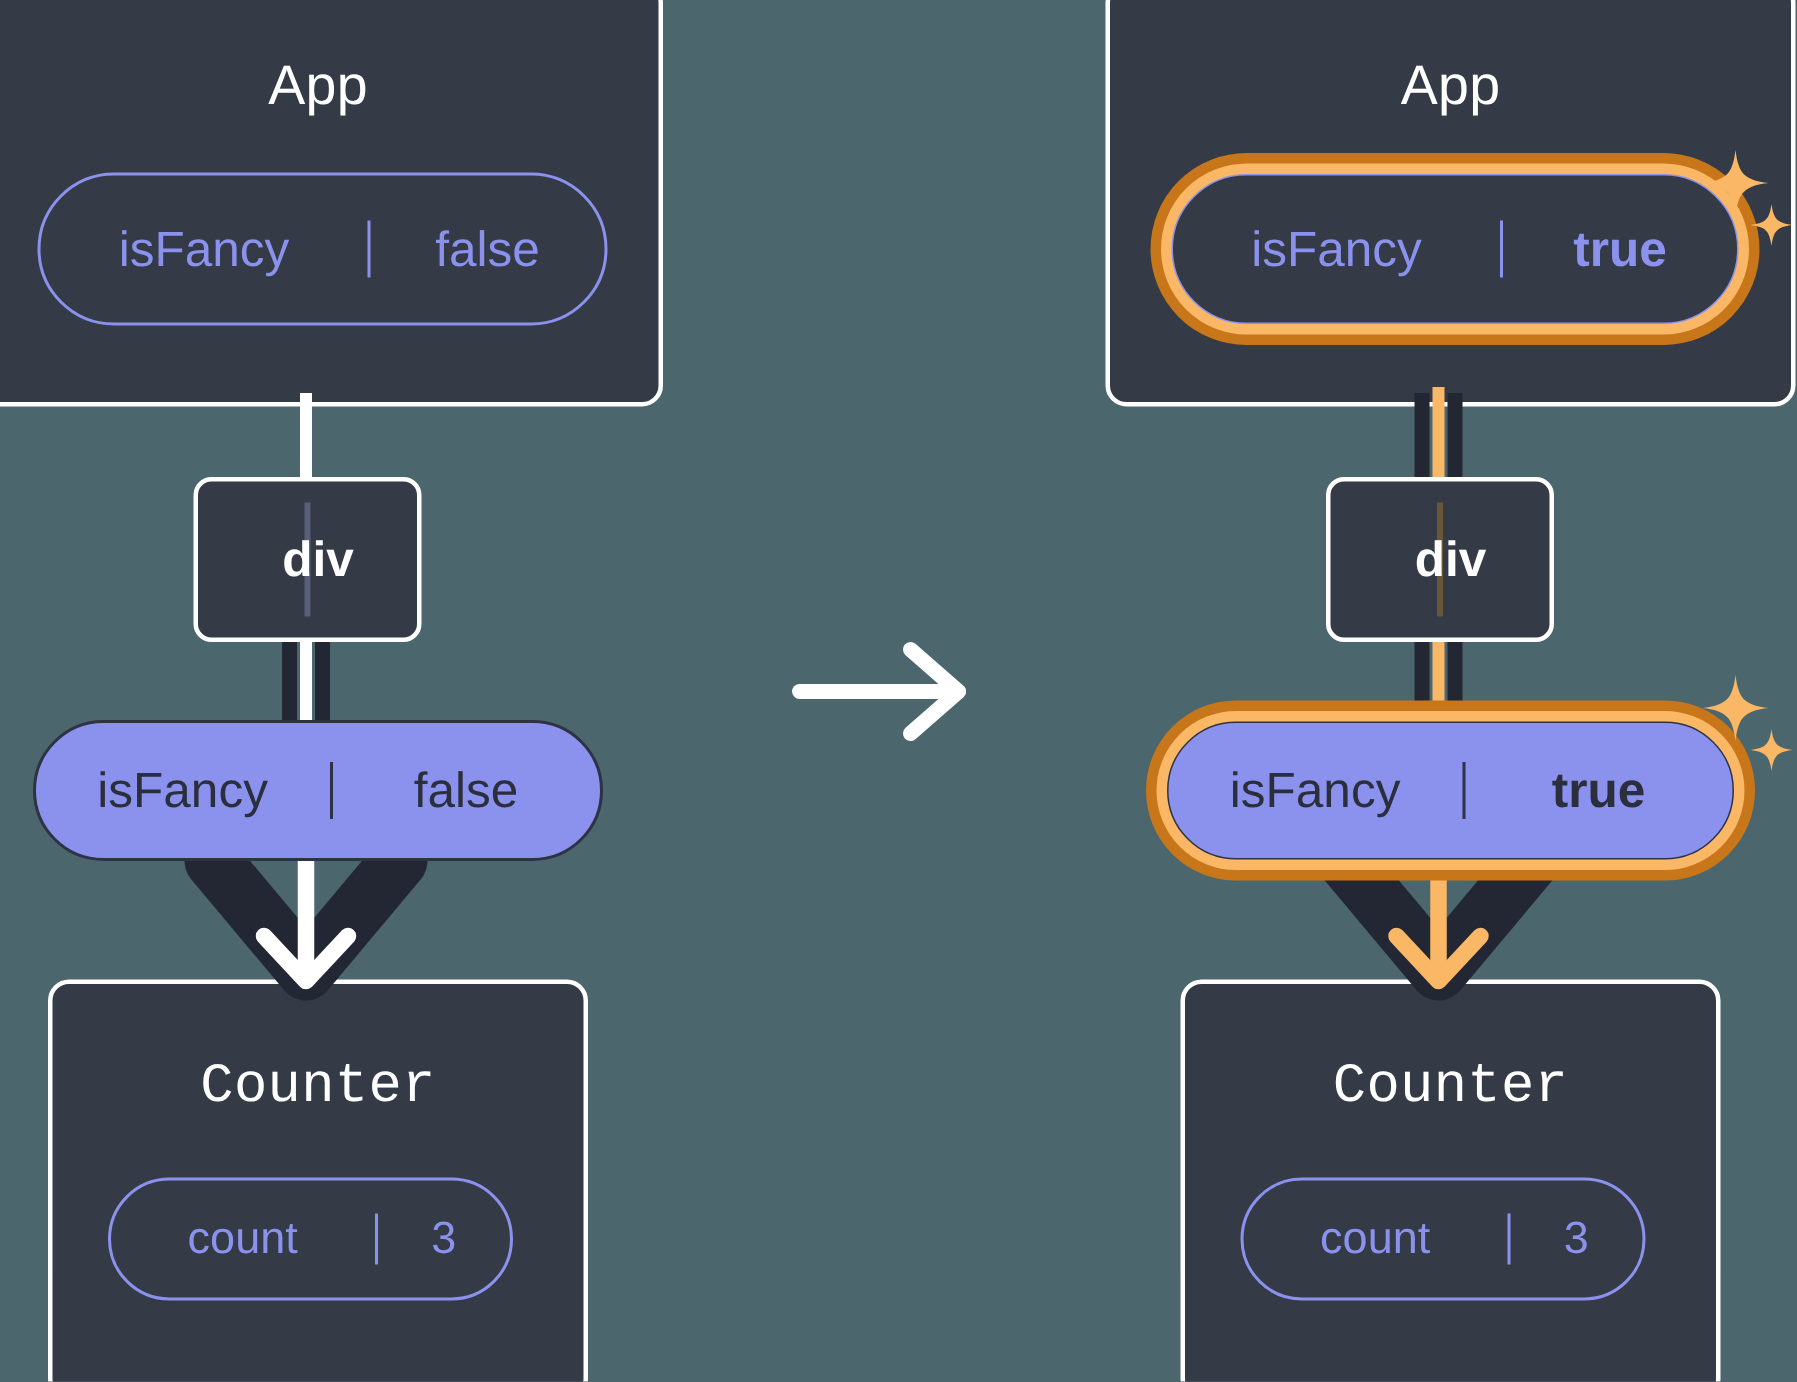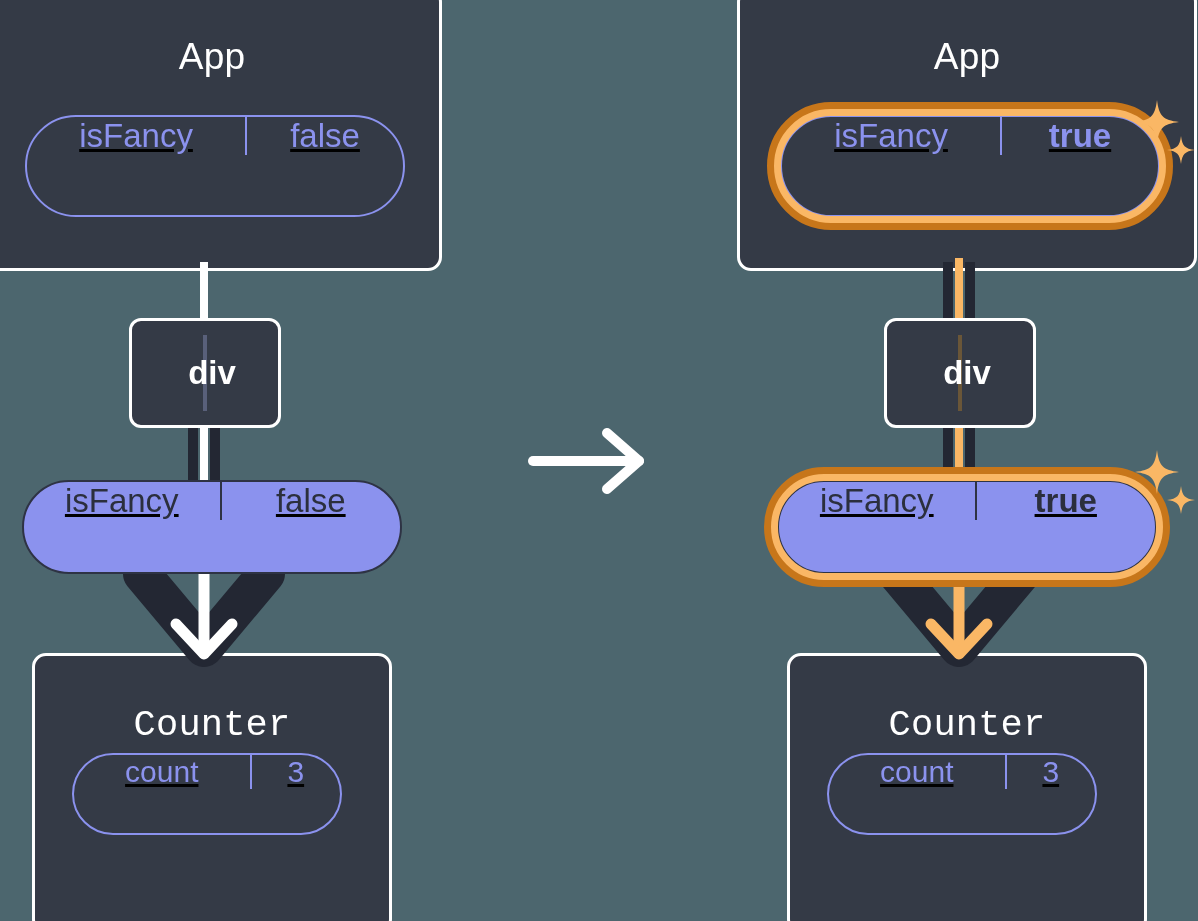--- a/index.html
+++ b/index.html
@@ -98,24 +98,23 @@
     z-index: 1;
   }
   .div-seam.neutral { background: #59607a; }
   .div-seam.hot     { background: #6a5638; }
 
   
   .pill {
     position: absolute;
     box-sizing: border-box;
     display: flex;
-    align-items: flex-start;
+    align-items: center;
     border-radius: 999px;
     overflow: hidden;
-    text-decoration: underline;
   }
   .pill-cell {
     display: flex;
     align-items: center;
     justify-content: center;
     font-size: 33px;
     white-space: nowrap;
   }
 
   
@@ -139,21 +138,21 @@
   
   .app-pill {
     left: 40px;
     top: 124px;
     width: 380px;
     height: 102px;
   }
   
   .counter-pill {
     left: 90px;
-    top: 753px;
+    top: 785px;
     width: 270px;
     height: 82px;
   }
   .counter-pill .pill-cell { font-size: 30px; }
   .counter-pill .pill-cell.name { flex: 0 0 66%; }
 
   
   .props-pill {
     left: 40px;
     top: 480px;

